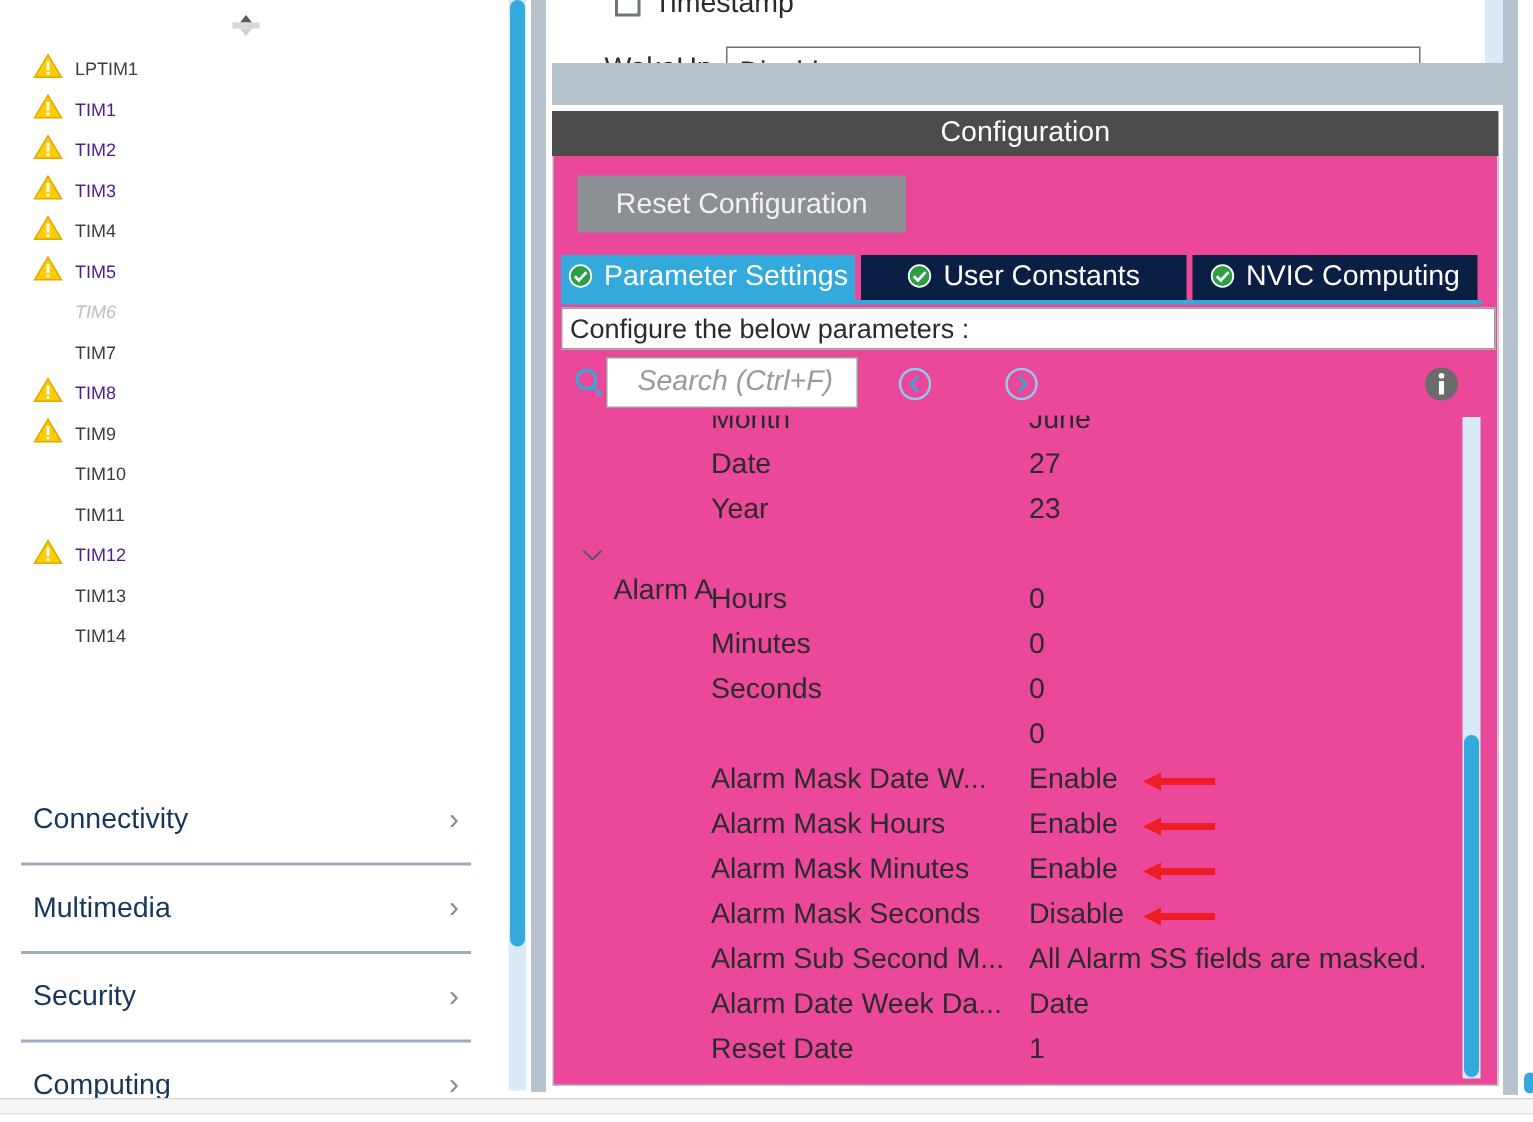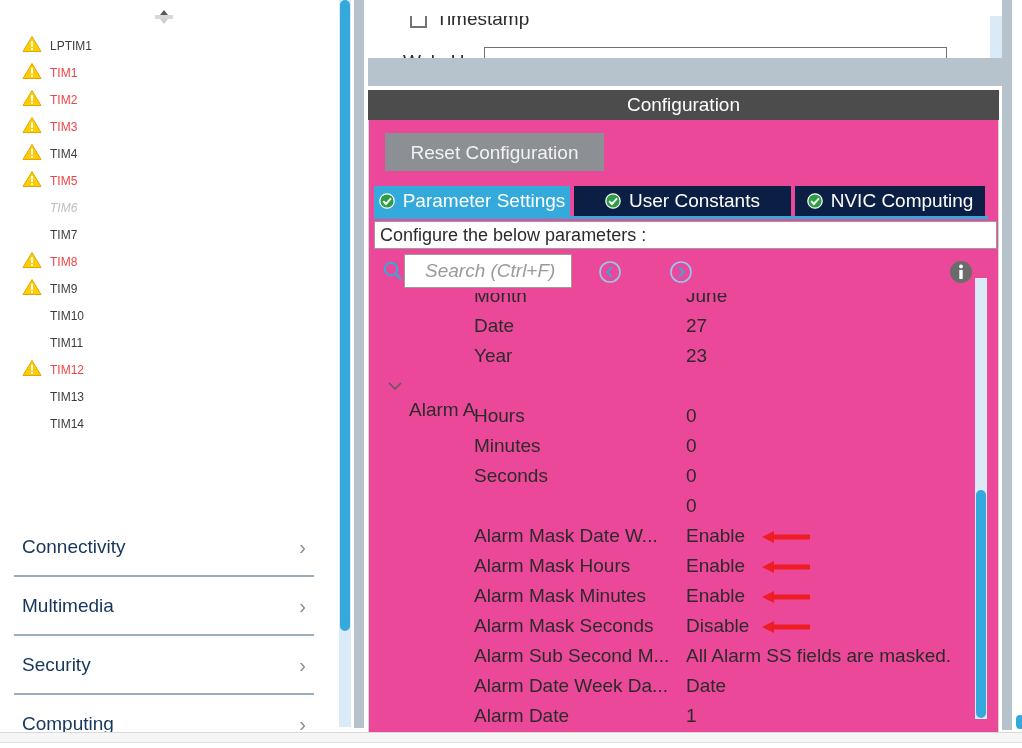--- a/index.html
+++ b/index.html
@@ -75,21 +75,21 @@
     display: inline-block;
     width: 20px;
     height: 18px;
     position: relative;
     vertical-align: -3px;
     margin-right: 8px;
   }
   .periph-row .warn svg { display:block; }
   .periph-row .warn.empty { visibility: hidden; }
   .periph-label { vertical-align: 0px; }
-  .periph-row.green .periph-label { color: #ef4444; margin-top: 24px; }
+  .periph-row.green .periph-label { color: #4c1d95; margin-top: 24px; }
   .periph-row.selected .periph-label { color: #ffffff; }
   .periph-row.dim .periph-label { color: #b9bfc4; font-style: italic; }
 
   
   #category-list {
     position: absolute;
     left: 14px; top: 518px;
     width: 300px;
   }
   .cat-row {
@@ -130,21 +130,21 @@
   #left-divider {
     position: absolute;
     left: 354px; top: 0;
     width: 10px; height: 728px;
     background: #b6c3cd;
   }
 
   
   #main {
     position: absolute;
-    left: 368px; top: 16px;
+    left: 368px; top: 0;
     width: 520px;
     height: 730px;
   }
 
   
   #top-panel {
     position: absolute;
     left: 0; top: 0;
     width: 634px;
     height: 70px;
@@ -688,21 +688,21 @@
           </div>
           <div class="param-row">
             <span class="param-name">Alarm Sub Second M...</span>
             <span class="param-value">All Alarm SS fields are masked.</span>
           </div>
           <div class="param-row">
             <span class="param-name">Alarm Date Week Da...</span>
             <span class="param-value">Date</span>
           </div>
           <div class="param-row">
-            <span class="param-name">Alarm Date</span>
+            <span class="param-name">Reset Date</span>
             <span class="param-value">1</span>
           </div>
         </div>
     </div>
   </div>
 
   <div id="param-scroll-track"></div>
   <div id="param-scroll-thumb"></div>
 
   <div id="right-divider"></div>

